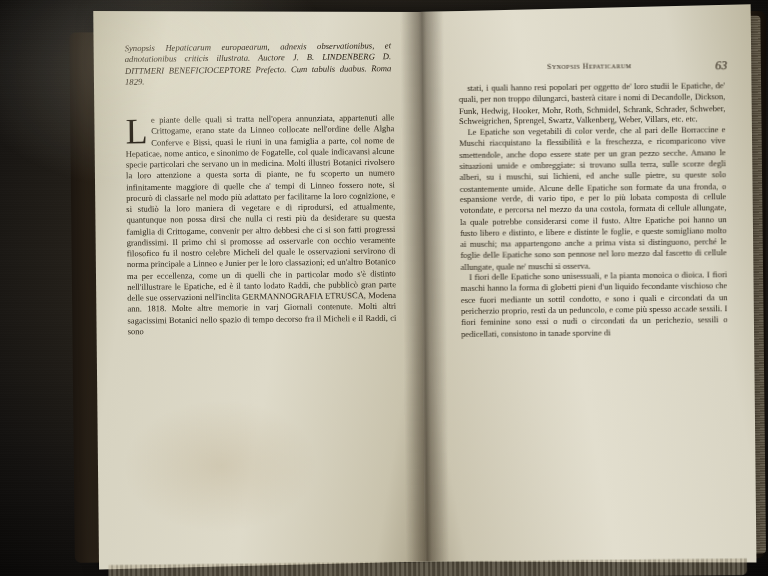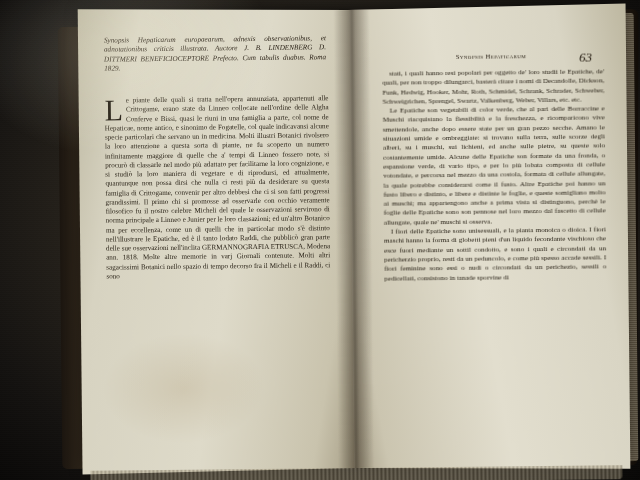--- a/index.html
+++ b/index.html
@@ -165,24 +165,24 @@
     left: 300px;
     top: 44px;
     width: 218px;
     font-size: 6.6px;
     letter-spacing: .4px;
     font-variant: small-caps;
     text-align: center;
     color: #2a2116;
   }
   .folio {
-    left: 484px;
+    left: 498px;
     top: 42px;
     width: 26px;
-    font-size: 13px;
+    font-size: 10px;
     text-align: right;
     color: #2a2116;
     font-style: italic;
   }
   .right-body {
     left: 300px;
     top: 60px;
     width: 222px;
     font-size: 7.1px;
     line-height: 9.3px;

